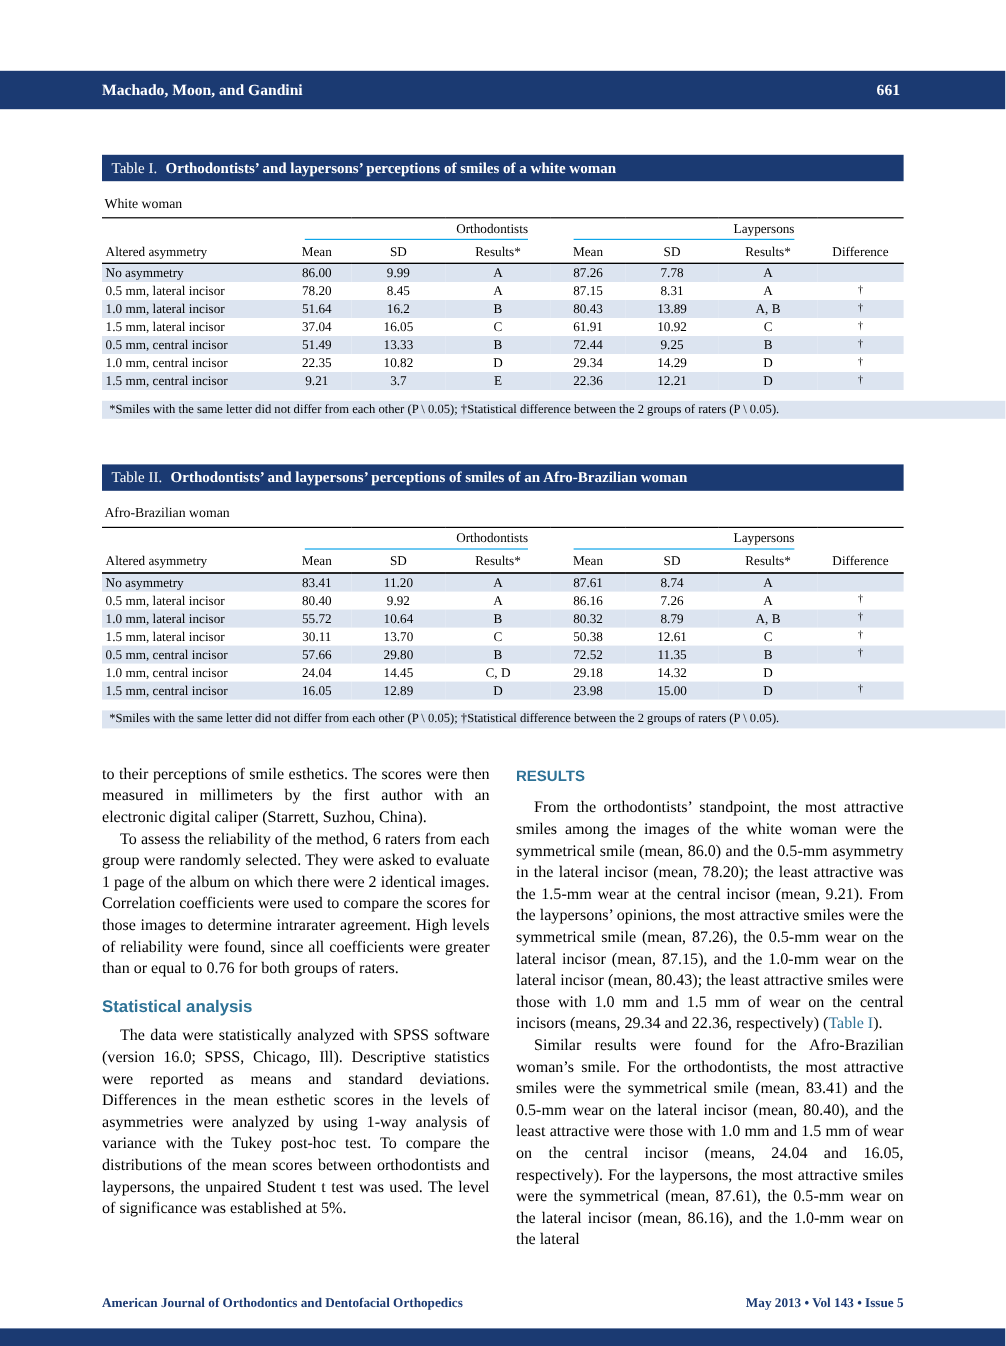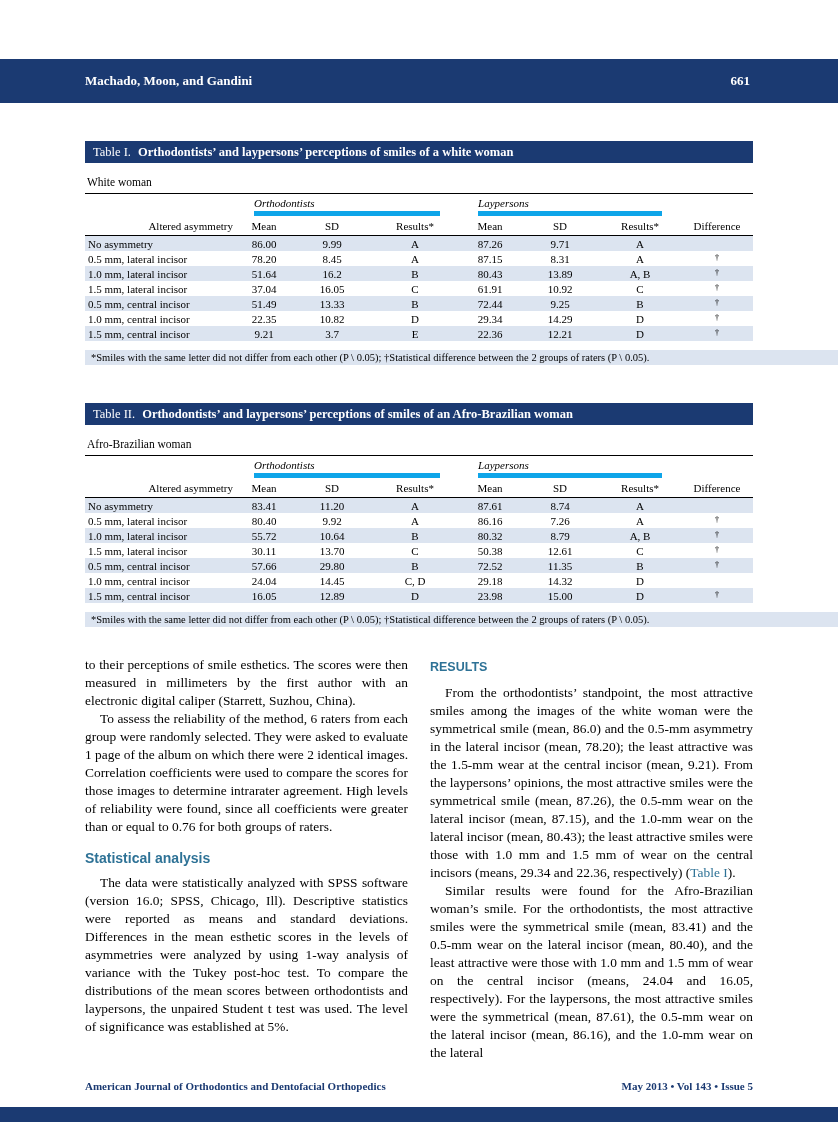--- a/index.html
+++ b/index.html
@@ -8,44 +8,44 @@
     --headblue:#2e7296;
   }
   html,body{margin:0;padding:0;background:#ffffff;}
   .page{
     width:838px;height:1122px;position:relative;margin:0 auto;
     background:#fff;color:#000;overflow:hidden;
     font-family:"Liberation Serif",serif;box-sizing:border-box;
   }
   .topspace{height:59px;}
   .running-head{
-    height:44px;background:var(--navy);color:#fff;
+    height:32px;background:var(--navy);color:#fff;
     display:flex;justify-content:space-between;align-items:center;
     padding:0 88px 0 85px;box-sizing:border-box;
     font-weight:bold;font-size:13px;
   }
   .content{margin:0 85px;width:668px;}
   
   .table-caption{
     margin-top:38px;height:22px;line-height:22px;background:var(--navy);
     color:#fff;font-size:12.5px;padding:0 12px 0 8px;box-sizing:border-box;
     white-space:nowrap;overflow:hidden;
   }
   .table-caption .cap-label{font-weight:normal;margin-right:7px;}
   .table-caption .cap-title{font-weight:bold;}
   .table-subtitle{margin-top:13px;font-size:11.5px;padding-left:2px;}
   table.data-table{
     width:668px;border-collapse:collapse;table-layout:fixed;
     font-size:11px;margin-top:5px;
   }
   table.data-table th{font-weight:normal;}
   tr.group-row th{border-top:1.5px solid #000;padding-top:3px;}
-  .groupline{border-bottom:5px solid #0ea5e9;padding-bottom:2px;margin:0 18px;text-align:left;font-style:italic;}
+  .groupline{border-bottom:1px solid #0ea5e9;padding-bottom:2px;margin:0 18px;text-align:right;}
   tr.col-row th{border-bottom:1px solid #000;padding:3px 2px 3px 2px;text-align:center;}
-  tr.col-row th.lbl{text-align:right;padding-left:3px;}
+  tr.col-row th.lbl{text-align:left;padding-left:3px;}
   tbody td{padding:1.5px 2px;text-align:center;height:11px;}
   tbody td.lbl{text-align:left;padding-left:3px;}
   tbody tr.shade{background:var(--shade);}
   td.diff{font-size:9px;vertical-align:top;line-height:1;padding-top:2px;}
   .footnote{
     margin-top:9px;background:var(--shade);font-size:10.5px;
     padding:2px 6px;box-sizing:border-box;width:780px;
   }
   
   .columns{display:flex;gap:22px;margin-top:29px;}
@@ -121,21 +121,21 @@
             <th>Difference</th>
           </tr>
         </thead>
         <tbody>
           <tr class="shade">
             <td class="lbl">No asymmetry</td>
             <td>86.00</td>
             <td>9.99</td>
             <td>A</td>
             <td>87.26</td>
-            <td>9.71</td>
+            <td>7.78</td>
             <td>A</td>
             <td class="diff"></td>
           </tr>
           <tr>
             <td class="lbl">0.5 mm, lateral incisor</td>
             <td>78.20</td>
             <td>8.45</td>
             <td>A</td>
             <td>87.15</td>
             <td>8.31</td>

